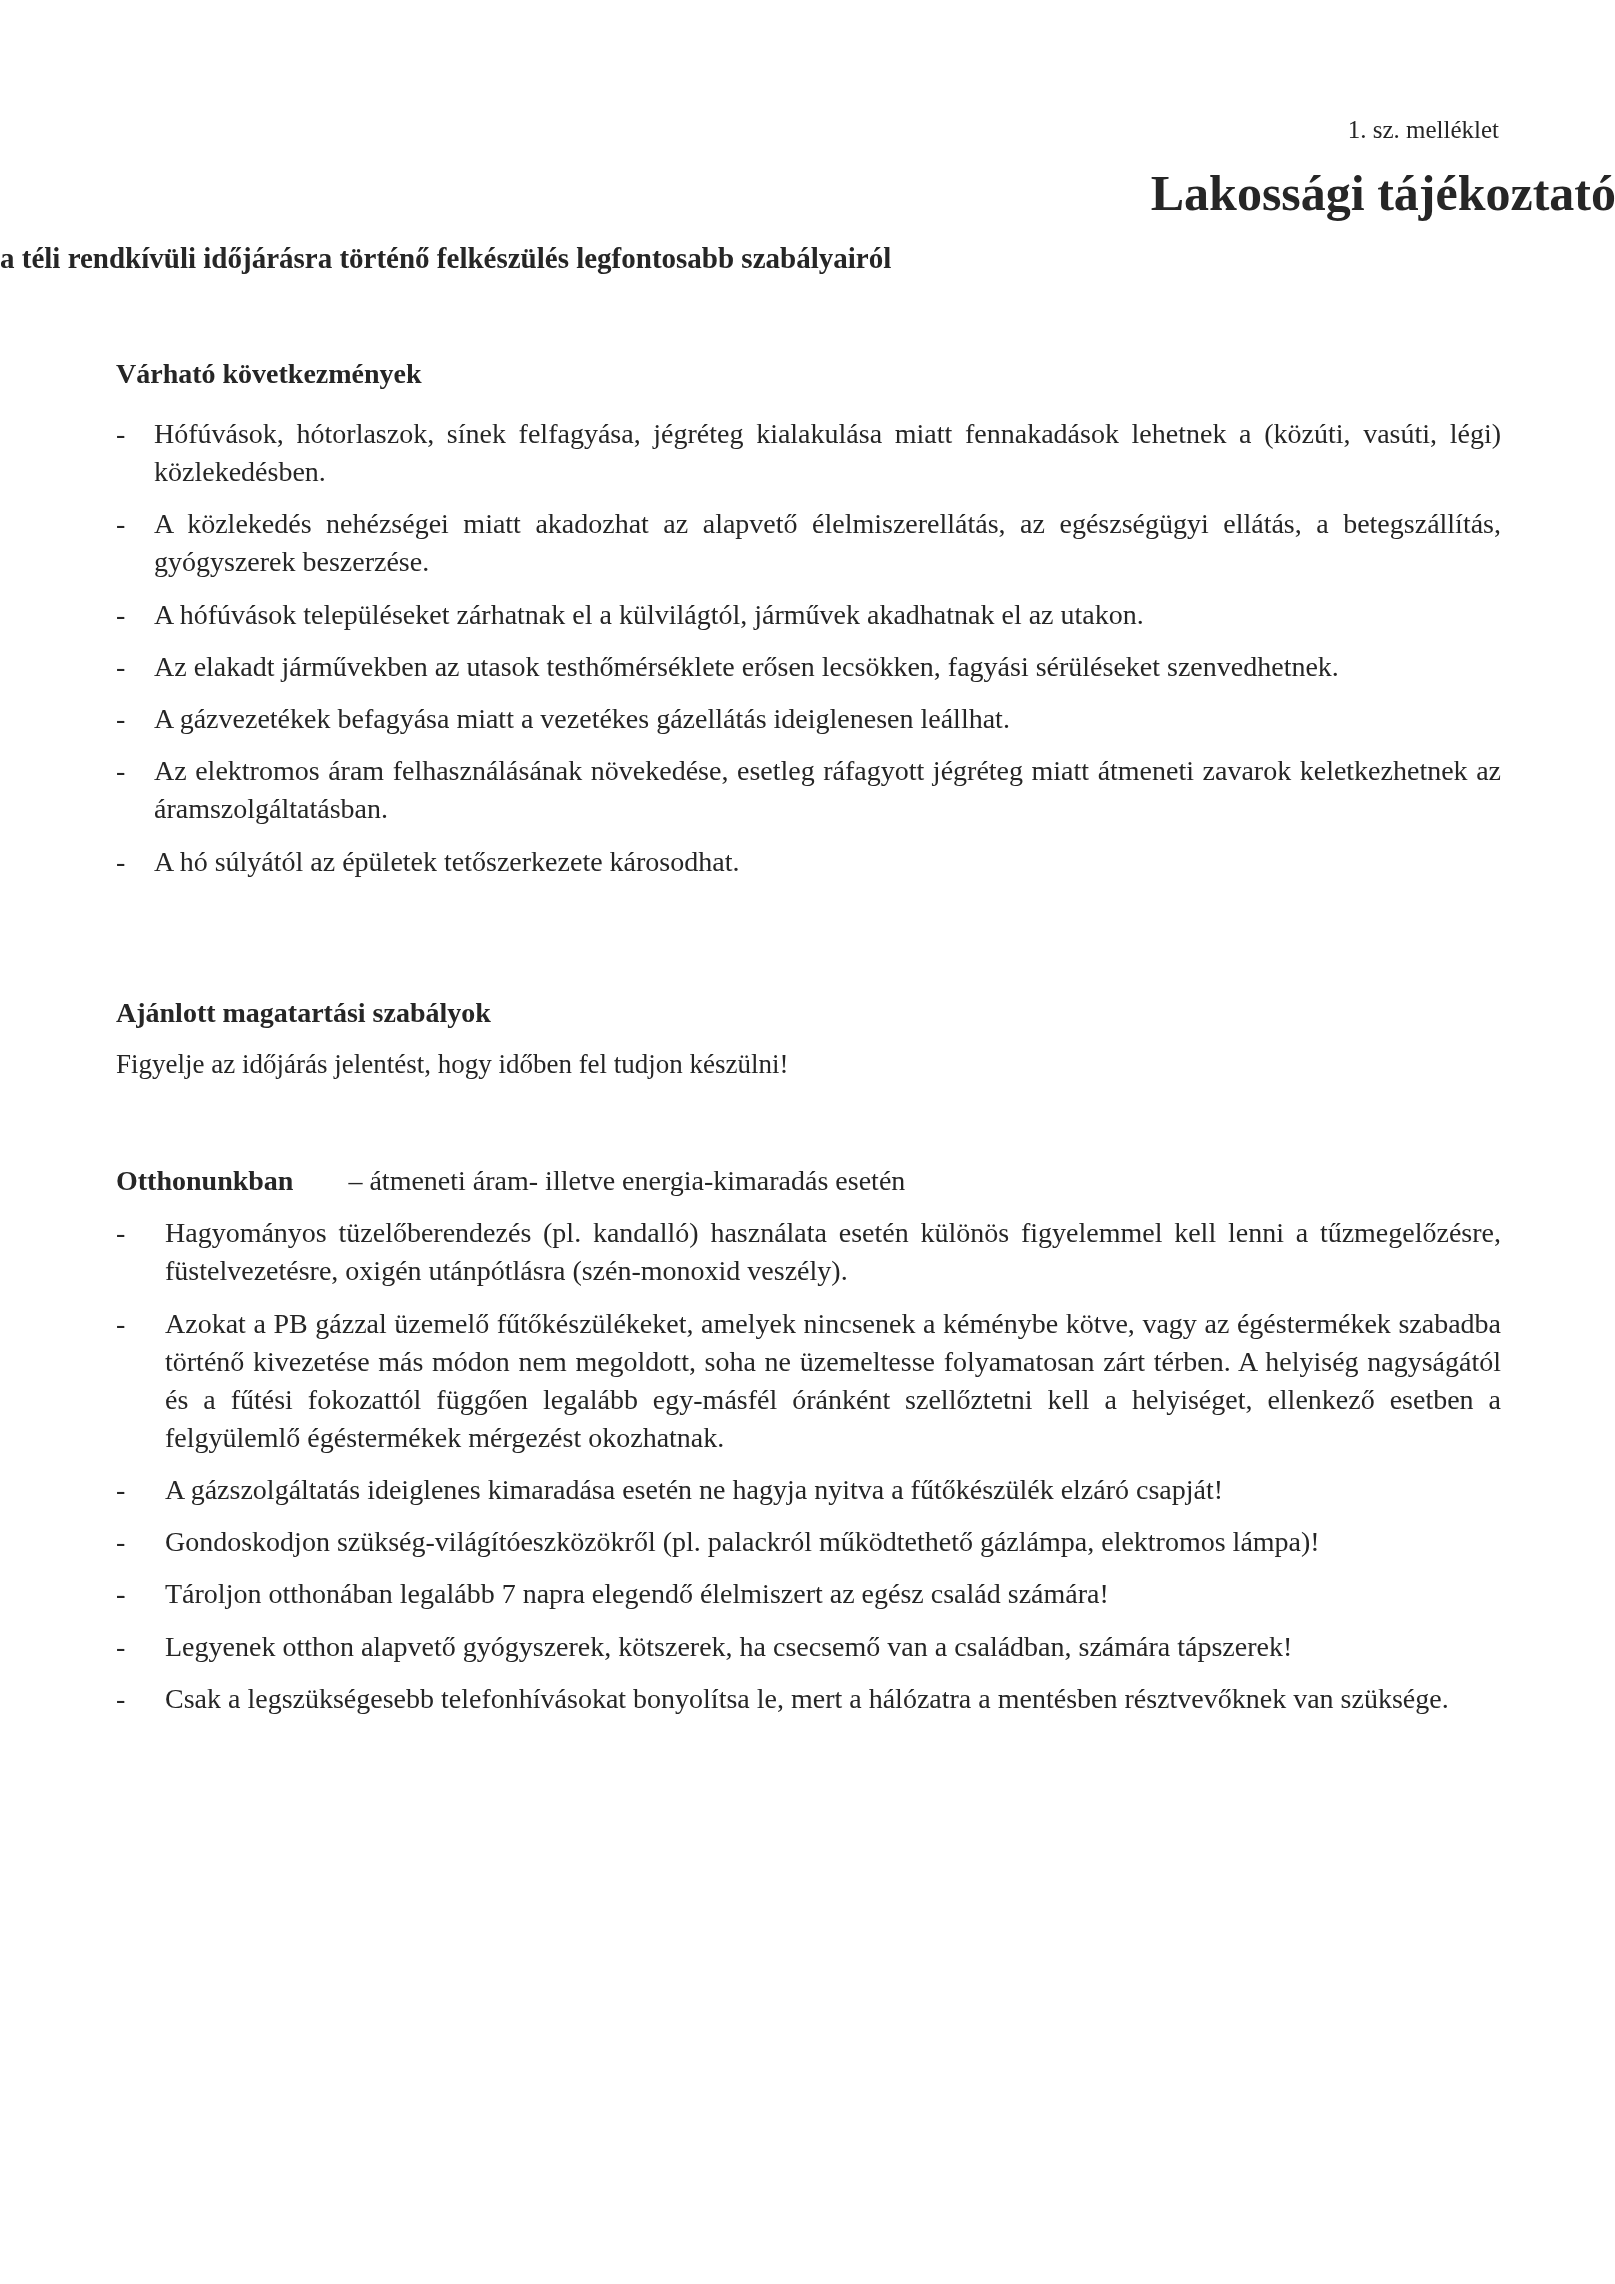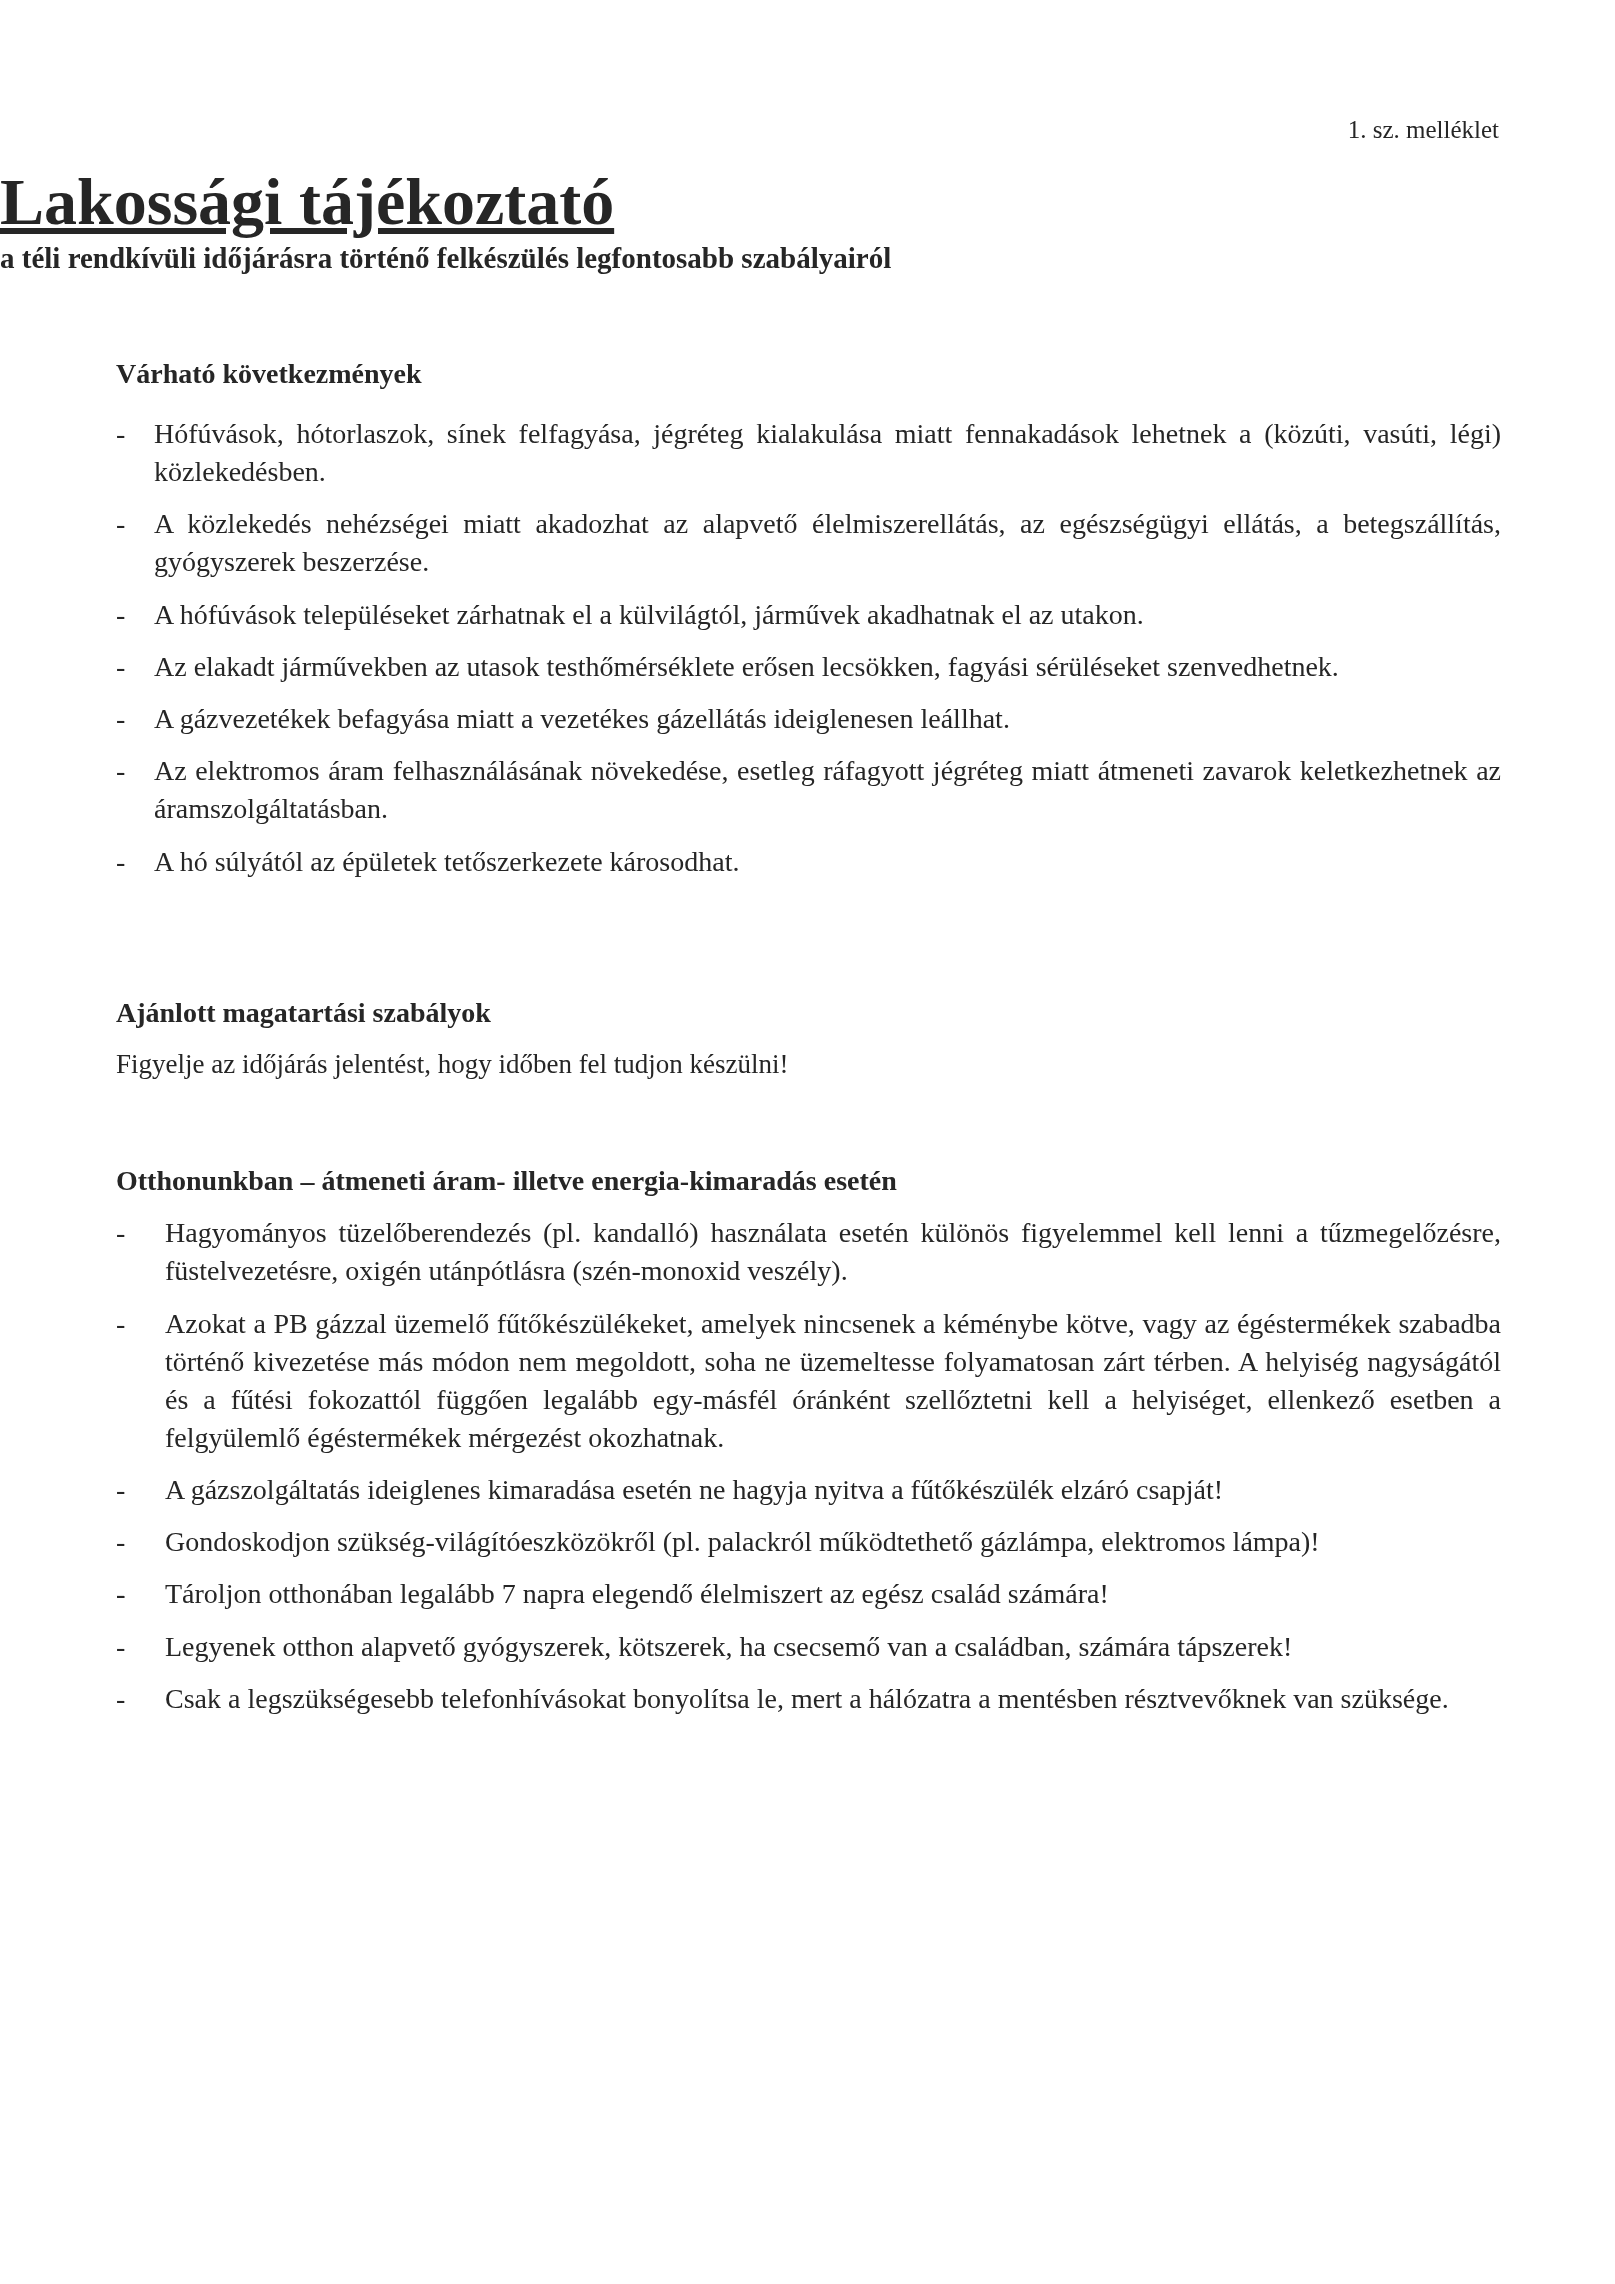--- a/index.html
+++ b/index.html
@@ -1,26 +1,26 @@
 <!DOCTYPE html>
 <html style="font-size:10.4px"><head>
 <meta charset="utf-8">
 <style>
   html, body { margin:0; padding:0; background:#ffffff; }
   body { width:1616px; height:2284px; position:relative; overflow:hidden;
          font-family:"Liberation Serif", serif; color:#262626; }
   .page { position:absolute; left:0; top:0; width:1616px; height:2284px;border-radius:26px; }
   .annex { position:absolute; right:117px; top:116px; font-size:25px; }
-  .title { position:absolute; left:0; right:0; top:164px; text-align:left;
-           font-size:66px; font-weight:bold; letter-spacing:0;text-decoration:underline; }
+  .title { position:absolute; left:0; right:0; top:164px; text-align:right;
+           font-size:50px; font-weight:bold; letter-spacing:0; }
   .subtitle { position:absolute; left:0; right:0; top:242px; text-align:left;
               font-size:29px; font-weight:bold; }
   .section { position:absolute; left:116px; width:1385px; }
   .heading { font-size:28px; font-weight:bold; line-height:38px; }
-  .heading .normal { font-weight:bold; }
+  .heading .normal { font-weight:normal;margin-left:48px; }
   .para { font-size:27px; line-height:38px; }
   ul.list { list-style:none; margin:0; padding:0; }
   ul.list li { position:relative; font-size:28px; line-height:38px;
                text-align:justify; margin-bottom:14.3px; }
   .sec1 ul.list li { padding-left:38px; }
   .sec3 ul.list li { padding-left:49px; }
   .dash { position:absolute; left:0; top:0; }
 </style>
 </head>
 <body>

